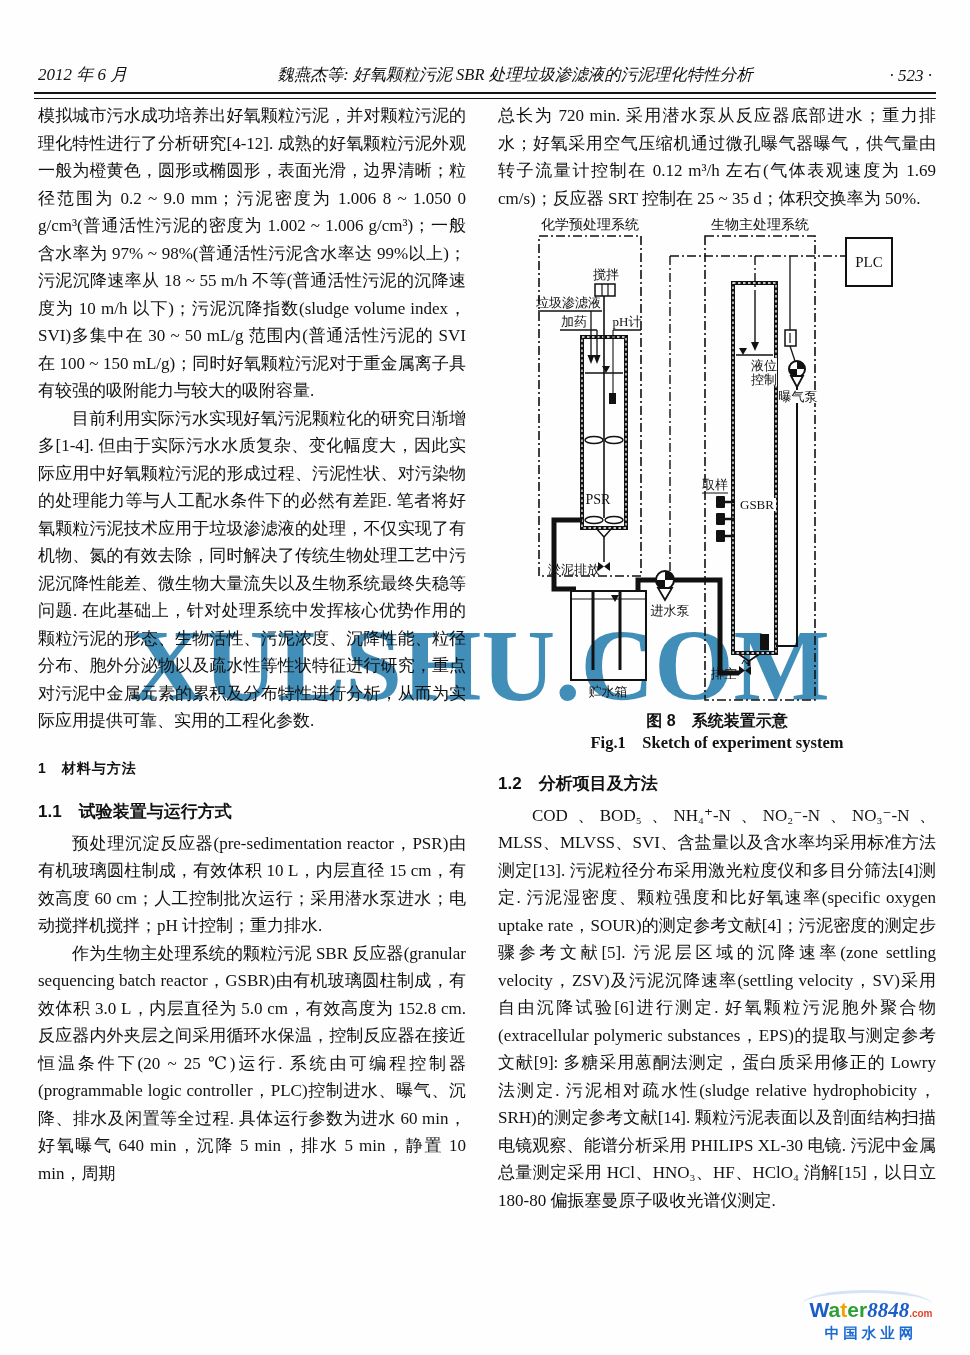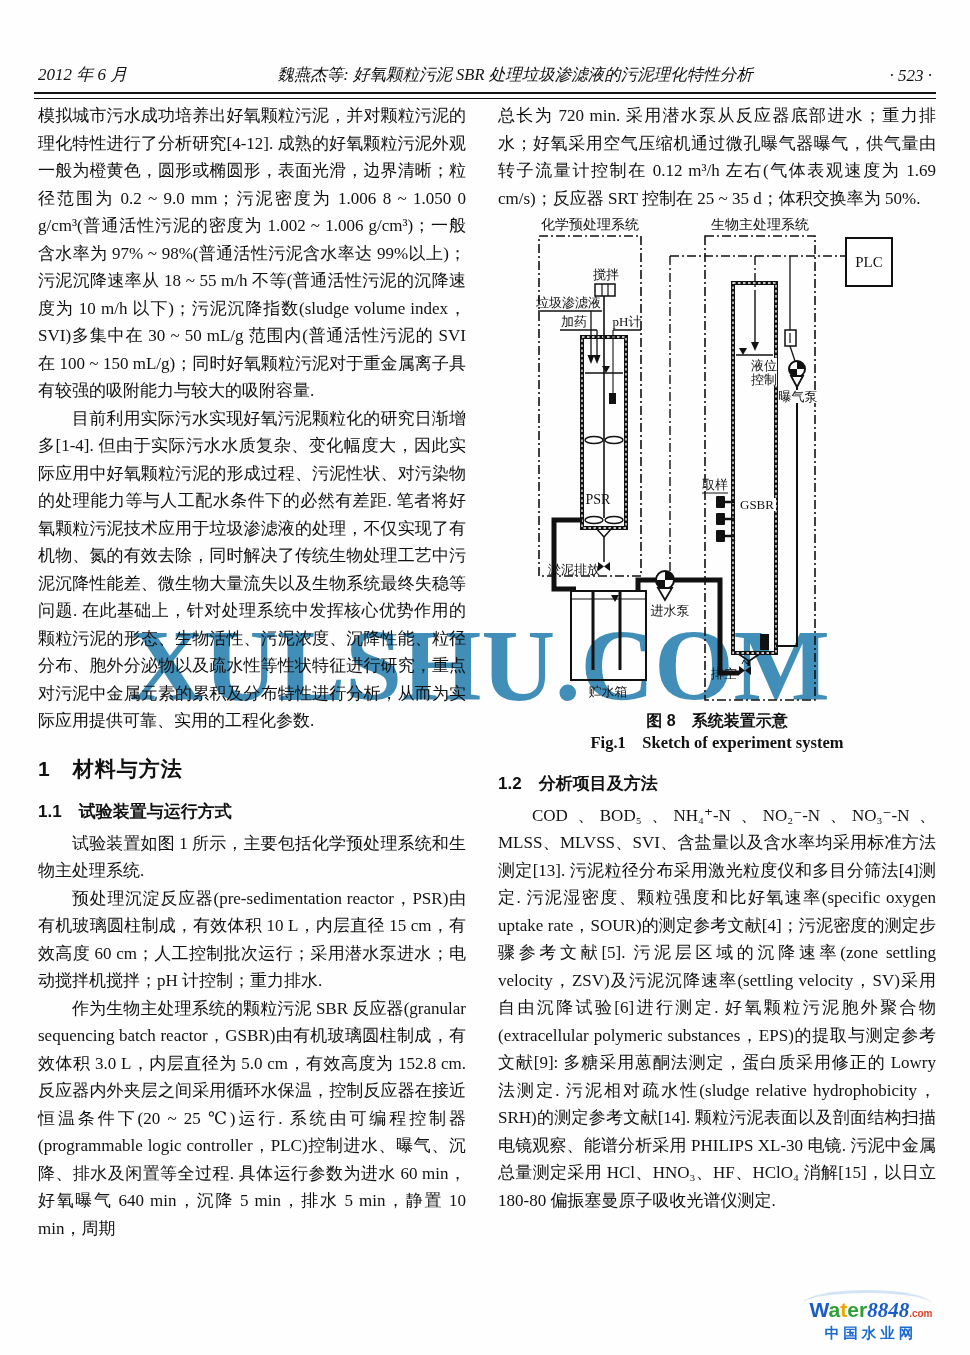--- a/index.html
+++ b/index.html
@@ -29,21 +29,21 @@
     color:#0369a1; letter-spacing:0px; opacity:.75; white-space:nowrap;font-weight:bold;
   }
   
   .col{position:absolute; top:102px; z-index:1; font-size:17px; line-height:27.5px; text-align:justify;}
   .col-left{left:38px;  width:428px;}
   .col-right{left:498px; width:438px;}
   .para{margin:0;}
   .para.ind{text-indent:2em;}
   h2.sec{
     font-family:"Liberation Sans","DejaVu Sans",sans-serif;
-    font-size:21px; font-weight:bold; margin:20px 0 14px 0; letter-spacing:1px;
+    font-size:14px; font-weight:bold; margin:20px 0 14px 0; letter-spacing:1px;
   }
   h3.sub{
     font-family:"Liberation Sans","DejaVu Sans",sans-serif;
     font-size:17px; font-weight:bold; margin:16px 0 4px 0;
   }
   
   .figure{margin:6px 0 0 0;}
   .figure svg{display:block;}
   .figcap{
     text-align:center; font-weight:bold; line-height:22px;
@@ -81,21 +81,20 @@
     <span class="title">魏燕杰等: 好氧颗粒污泥 SBR 处理垃圾渗滤液的污泥理化特性分析</span>
     <span class="pageno">· 523 ·</span>
   </div>
   <div class="rule"></div>
 
   <div class="col col-left">
     <p class="para">模拟城市污水成功培养出好氧颗粒污泥，并对颗粒污泥的理化特性进行了分析研究[4-12]. 成熟的好氧颗粒污泥外观一般为橙黄色，圆形或椭圆形，表面光滑，边界清晰；粒径范围为 0.2 ~ 9.0 mm；污泥密度为 1.006 8 ~ 1.050 0 g/cm³(普通活性污泥的密度为 1.002 ~ 1.006 g/cm³)；一般含水率为 97% ~ 98%(普通活性污泥含水率达 99%以上)；污泥沉降速率从 18 ~ 55 m/h 不等(普通活性污泥的沉降速度为 10 m/h 以下)；污泥沉降指数(sludge volume index，SVI)多集中在 30 ~ 50 mL/g 范围内(普通活性污泥的 SVI 在 100 ~ 150 mL/g)；同时好氧颗粒污泥对于重金属离子具有较强的吸附能力与较大的吸附容量.</p>
     <p class="para ind">目前利用实际污水实现好氧污泥颗粒化的研究日渐增多[1-4]. 但由于实际污水水质复杂、变化幅度大，因此实际应用中好氧颗粒污泥的形成过程、污泥性状、对污染物的处理能力等与人工配水条件下的必然有差距. 笔者将好氧颗粒污泥技术应用于垃圾渗滤液的处理，不仅实现了有机物、氮的有效去除，同时解决了传统生物处理工艺中污泥沉降性能差、微生物大量流失以及生物系统最终失稳等问题. 在此基础上，针对处理系统中发挥核心优势作用的颗粒污泥的形态、生物活性、污泥浓度、沉降性能、粒径分布、胞外分泌物以及疏水性等性状特征进行研究，重点对污泥中金属元素的累积及分布特性进行分析，从而为实际应用提供可靠、实用的工程化参数.</p>
     <h2 class="sec">1　材料与方法</h2>
     <h3 class="sub">1.1　试验装置与运行方式</h3>
-    <p class="para ind">试验装置如图 1 所示，主要包括化学预处理系统和生物主处理系统.</p>
     <p class="para ind">预处理沉淀反应器(pre-sedimentation reactor，PSR)由有机玻璃圆柱制成，有效体积 10 L，内层直径 15 cm，有效高度 60 cm；人工控制批次运行；采用潜水泵进水；电动搅拌机搅拌；pH 计控制；重力排水.</p>
     <p class="para ind">作为生物主处理系统的颗粒污泥 SBR 反应器(granular sequencing batch reactor，GSBR)由有机玻璃圆柱制成，有效体积 3.0 L，内层直径为 5.0 cm，有效高度为 152.8 cm. 反应器内外夹层之间采用循环水保温，控制反应器在接近恒温条件下(20 ~ 25 ℃)运行. 系统由可编程控制器(programmable logic controller，PLC)控制进水、曝气、沉降、排水及闲置等全过程. 具体运行参数为进水 60 min，好氧曝气 640 min，沉降 5 min，排水 5 min，静置 10 min，周期</p>
   </div>
 
   <div class="col col-right">
     <p class="para">总长为 720 min. 采用潜水泵从反应器底部进水；重力排水；好氧采用空气压缩机通过微孔曝气器曝气，供气量由转子流量计控制在 0.12 m³/h 左右(气体表观速度为 1.69 cm/s)；反应器 SRT 控制在 25 ~ 35 d；体积交换率为 50%.</p>
 
     <div class="figure">
       <svg width="440" height="492" viewBox="0 0 440 492">
 

